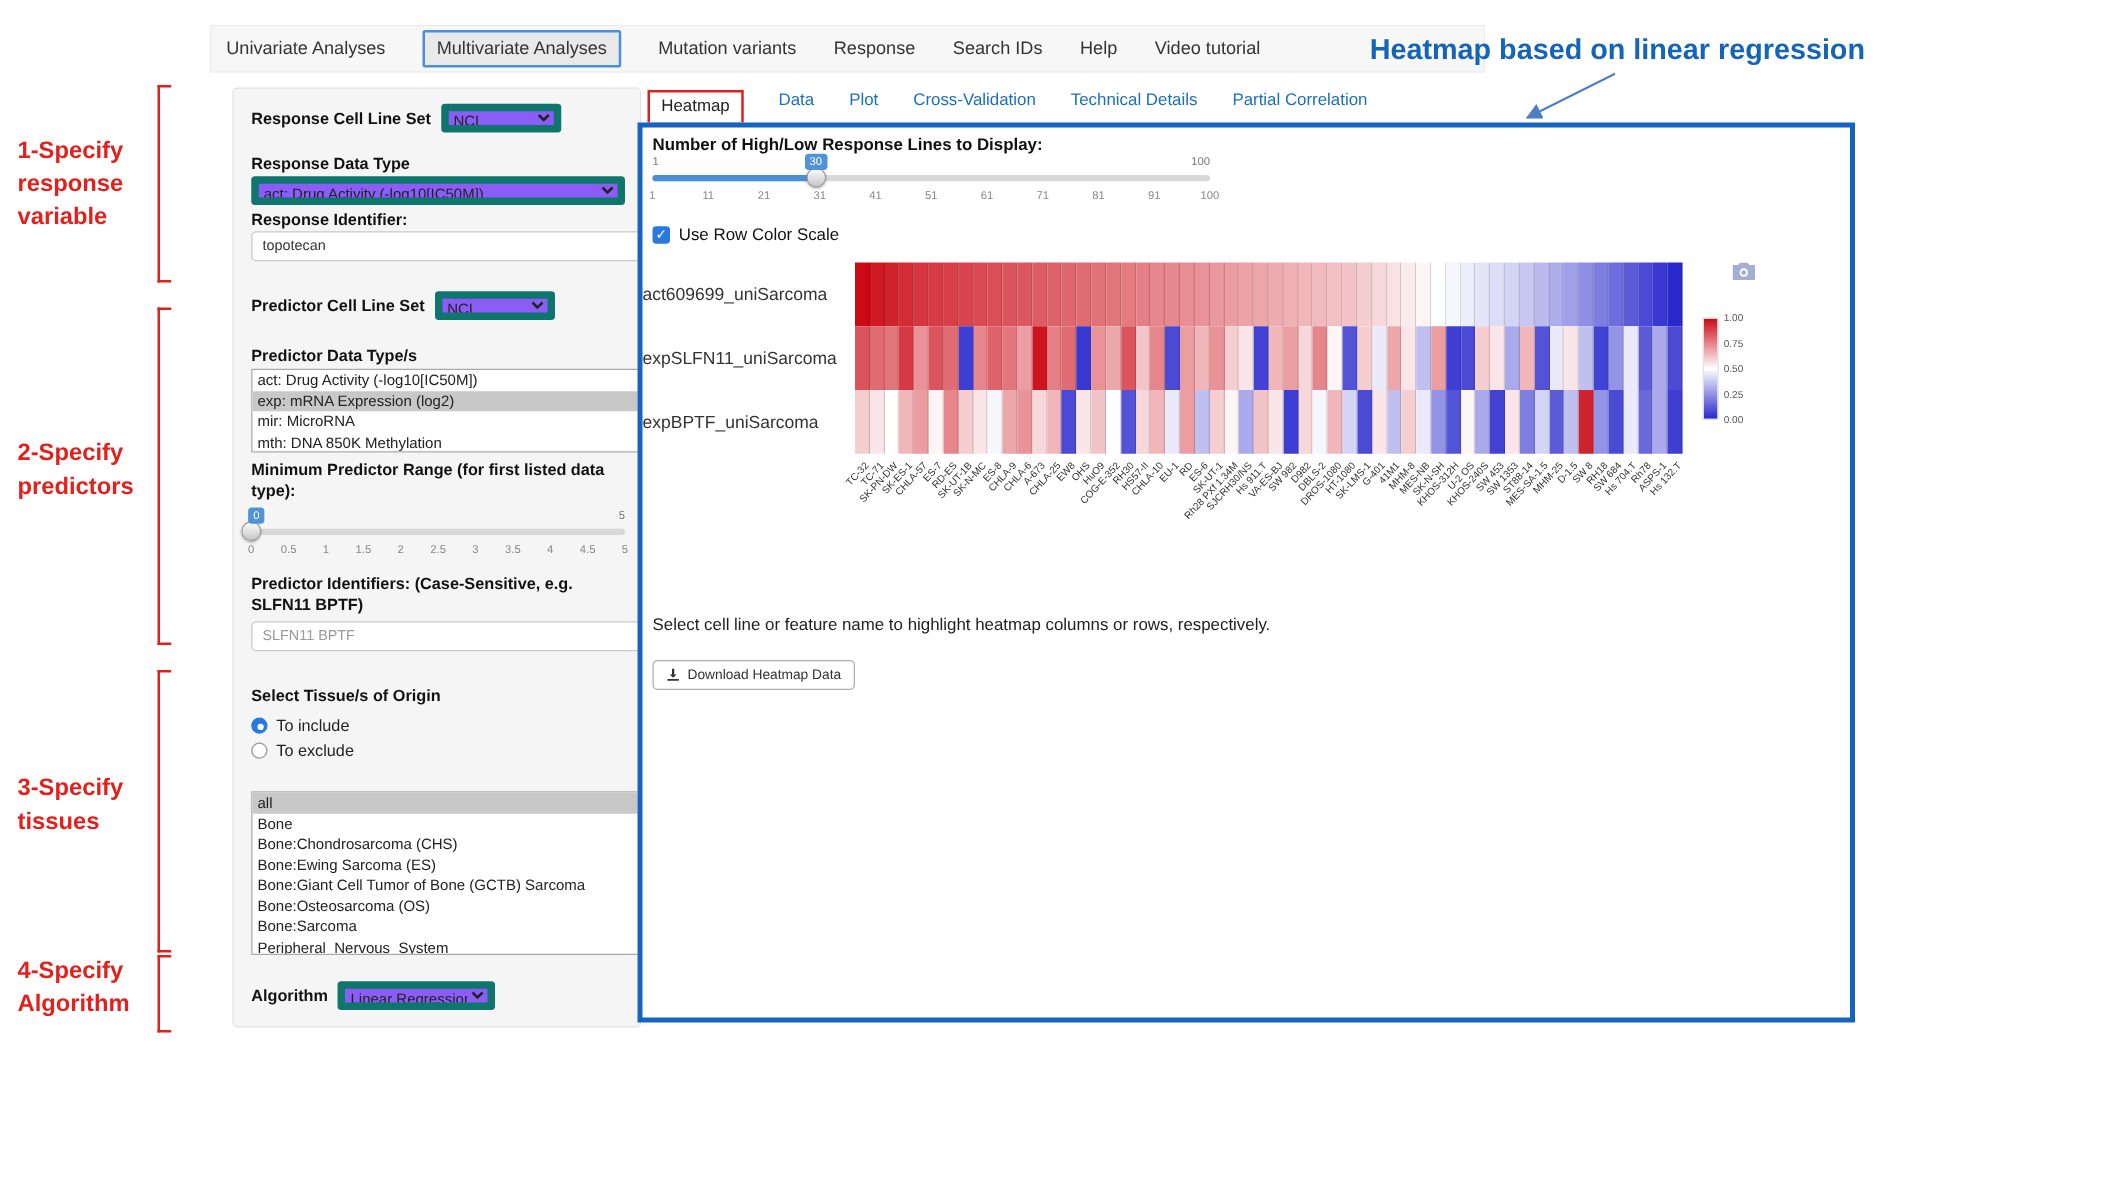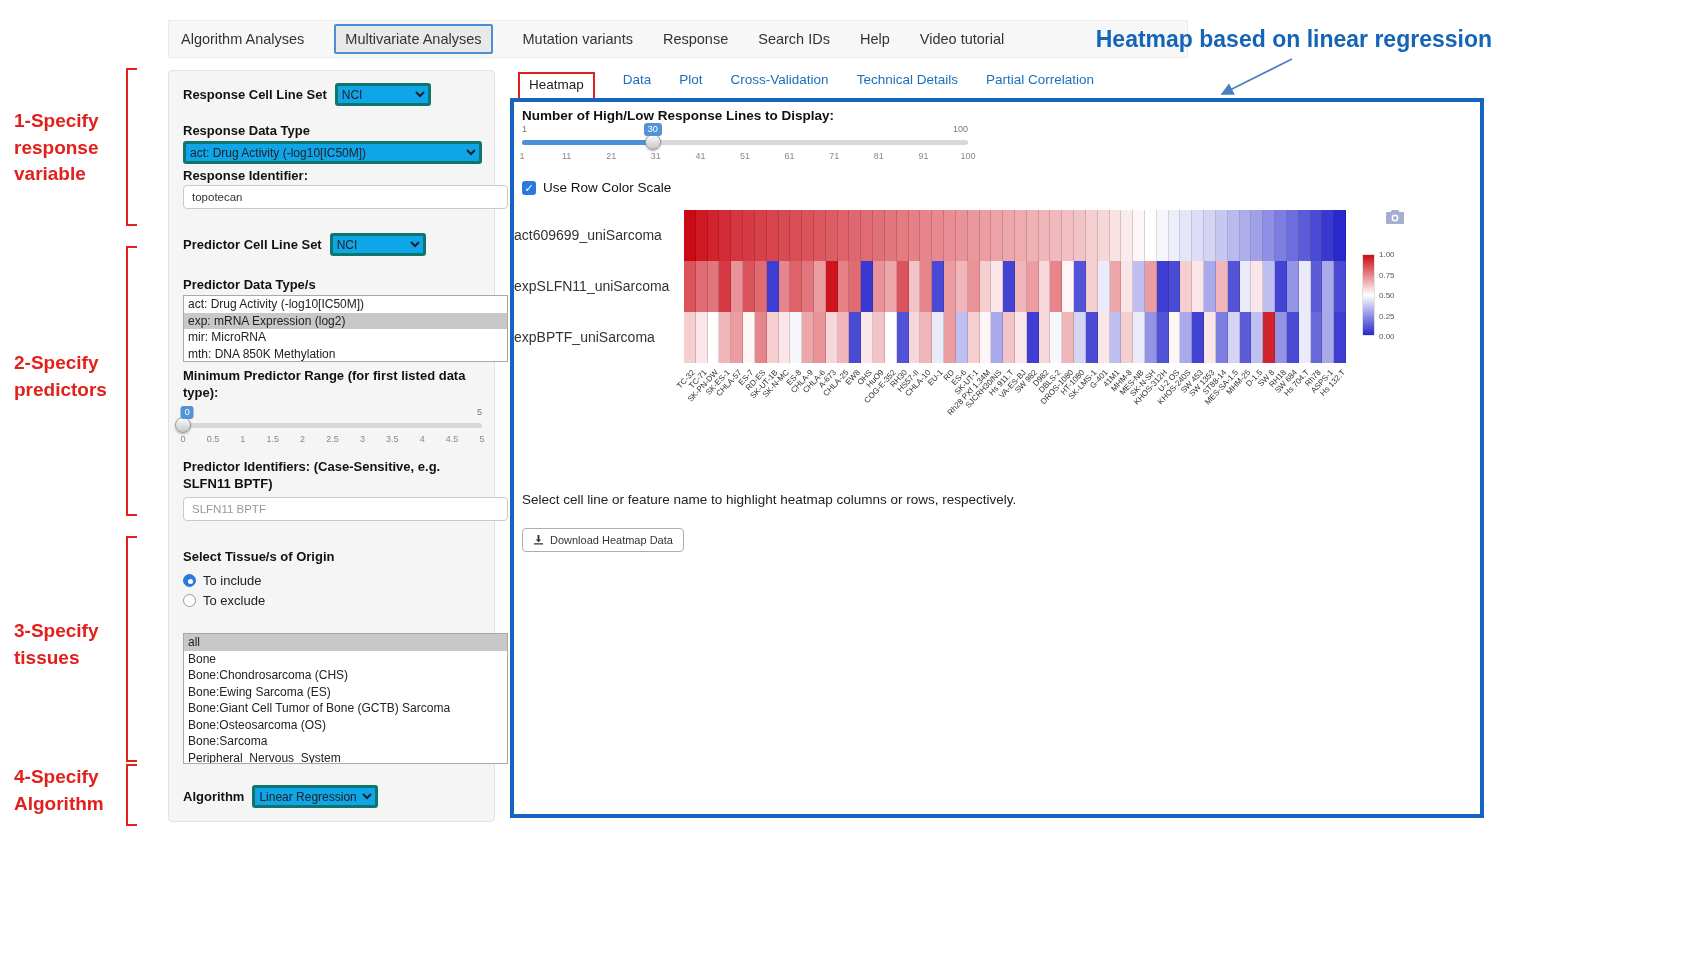--- a/index.html
+++ b/index.html
@@ -14,26 +14,26 @@
   .nav-tab.active{border:2px solid #4a90d2;background:#e9e9e9;padding:5px 9px;border-radius:2px;}
 
   
   #annotation-title{position:absolute;left:1040px;top:26px;width:452px;text-align:right;
                     font-size:23px;font-weight:700;color:#1464b8;}
   .step-label{position:absolute;left:14px;width:114px;font-size:19px;font-weight:600;
               color:#e2201c;line-height:1.4;}
   .bracket{position:absolute;left:126px;width:11px;border:2px solid #e2201c;border-right:none;}
 
   
-  #sidebar{position:absolute;left:168px;top:70px;width:327px;height:752px;background:#f5f5f5;
+  #sidebar{position:absolute;left:186px;top:70px;width:327px;height:752px;background:#f5f5f5;
            border:1px solid #e2e2e2;border-radius:4px;font-size:13px;}
   .sb{position:absolute;left:14px;width:299px;}
   .blabel{font-weight:700;font-size:13px;color:#111;}
   .inline-row{display:flex;align-items:center;gap:8px;}
-  select{font-size:12px;height:23px;border:3px solid #0f766e;border-radius:3px;background:#0ea5e9;color:#222;}
+  select{font-size:12px;height:23px;border:6px solid #0f766e;border-radius:3px;background:#8b5cf6;color:#222;}
   input.text{height:24px;width:100%;border:1px solid #c9c9c9;border-radius:4px;
              font-size:11.5px;padding:0 8px;color:#333;background:#fff;
              font-family:"Liberation Sans","DejaVu Sans",sans-serif;}
   input.text::placeholder{color:#999;}
   .listbox{background:#fff;border:1px solid #a9a9a9;overflow:hidden;font-size:12px;width:100%;}
   .lb-opt{height:16.5px;line-height:16.5px;padding:0 4px;white-space:nowrap;color:#222;cursor:default;}
   .lb-opt.sel{background:#c8c8c8;}
   .radio-row{display:flex;align-items:center;gap:7px;height:20px;font-size:13px;color:#222;}
   .radio{width:13px;height:13px;border-radius:50%;border:1px solid #999;background:#fff;
          display:inline-block;position:relative;flex:none;}
@@ -82,21 +82,21 @@
   #download-btn{left:8px;top:426px;display:inline-flex;align-items:flex-start;gap:6px;
                 border:1px solid #adadad;background:#fff;border-radius:4px;padding:5px 10px;
                 font-size:11px;color:#333;cursor:pointer;}
 </style>
 </head>
 <body>
 
 <div id="app">
 
   <div id="top-nav">
-      <div class="nav-tab">Algorithm Analyses</div>
+      <div class="nav-tab">Univariate Analyses</div>
       <div class="nav-tab active">Multivariate Analyses</div>
       <div class="nav-tab">Mutation variants</div>
       <div class="nav-tab">Response</div>
       <div class="nav-tab">Search IDs</div>
       <div class="nav-tab">Help</div>
       <div class="nav-tab">Video tutorial</div>
     </div>
 
   <div id="annotation-title">Heatmap based on linear regression</div>
   <svg style="position:absolute;left:1210px;top:56px;" width="92" height="46" viewBox="0 0 92 46">

